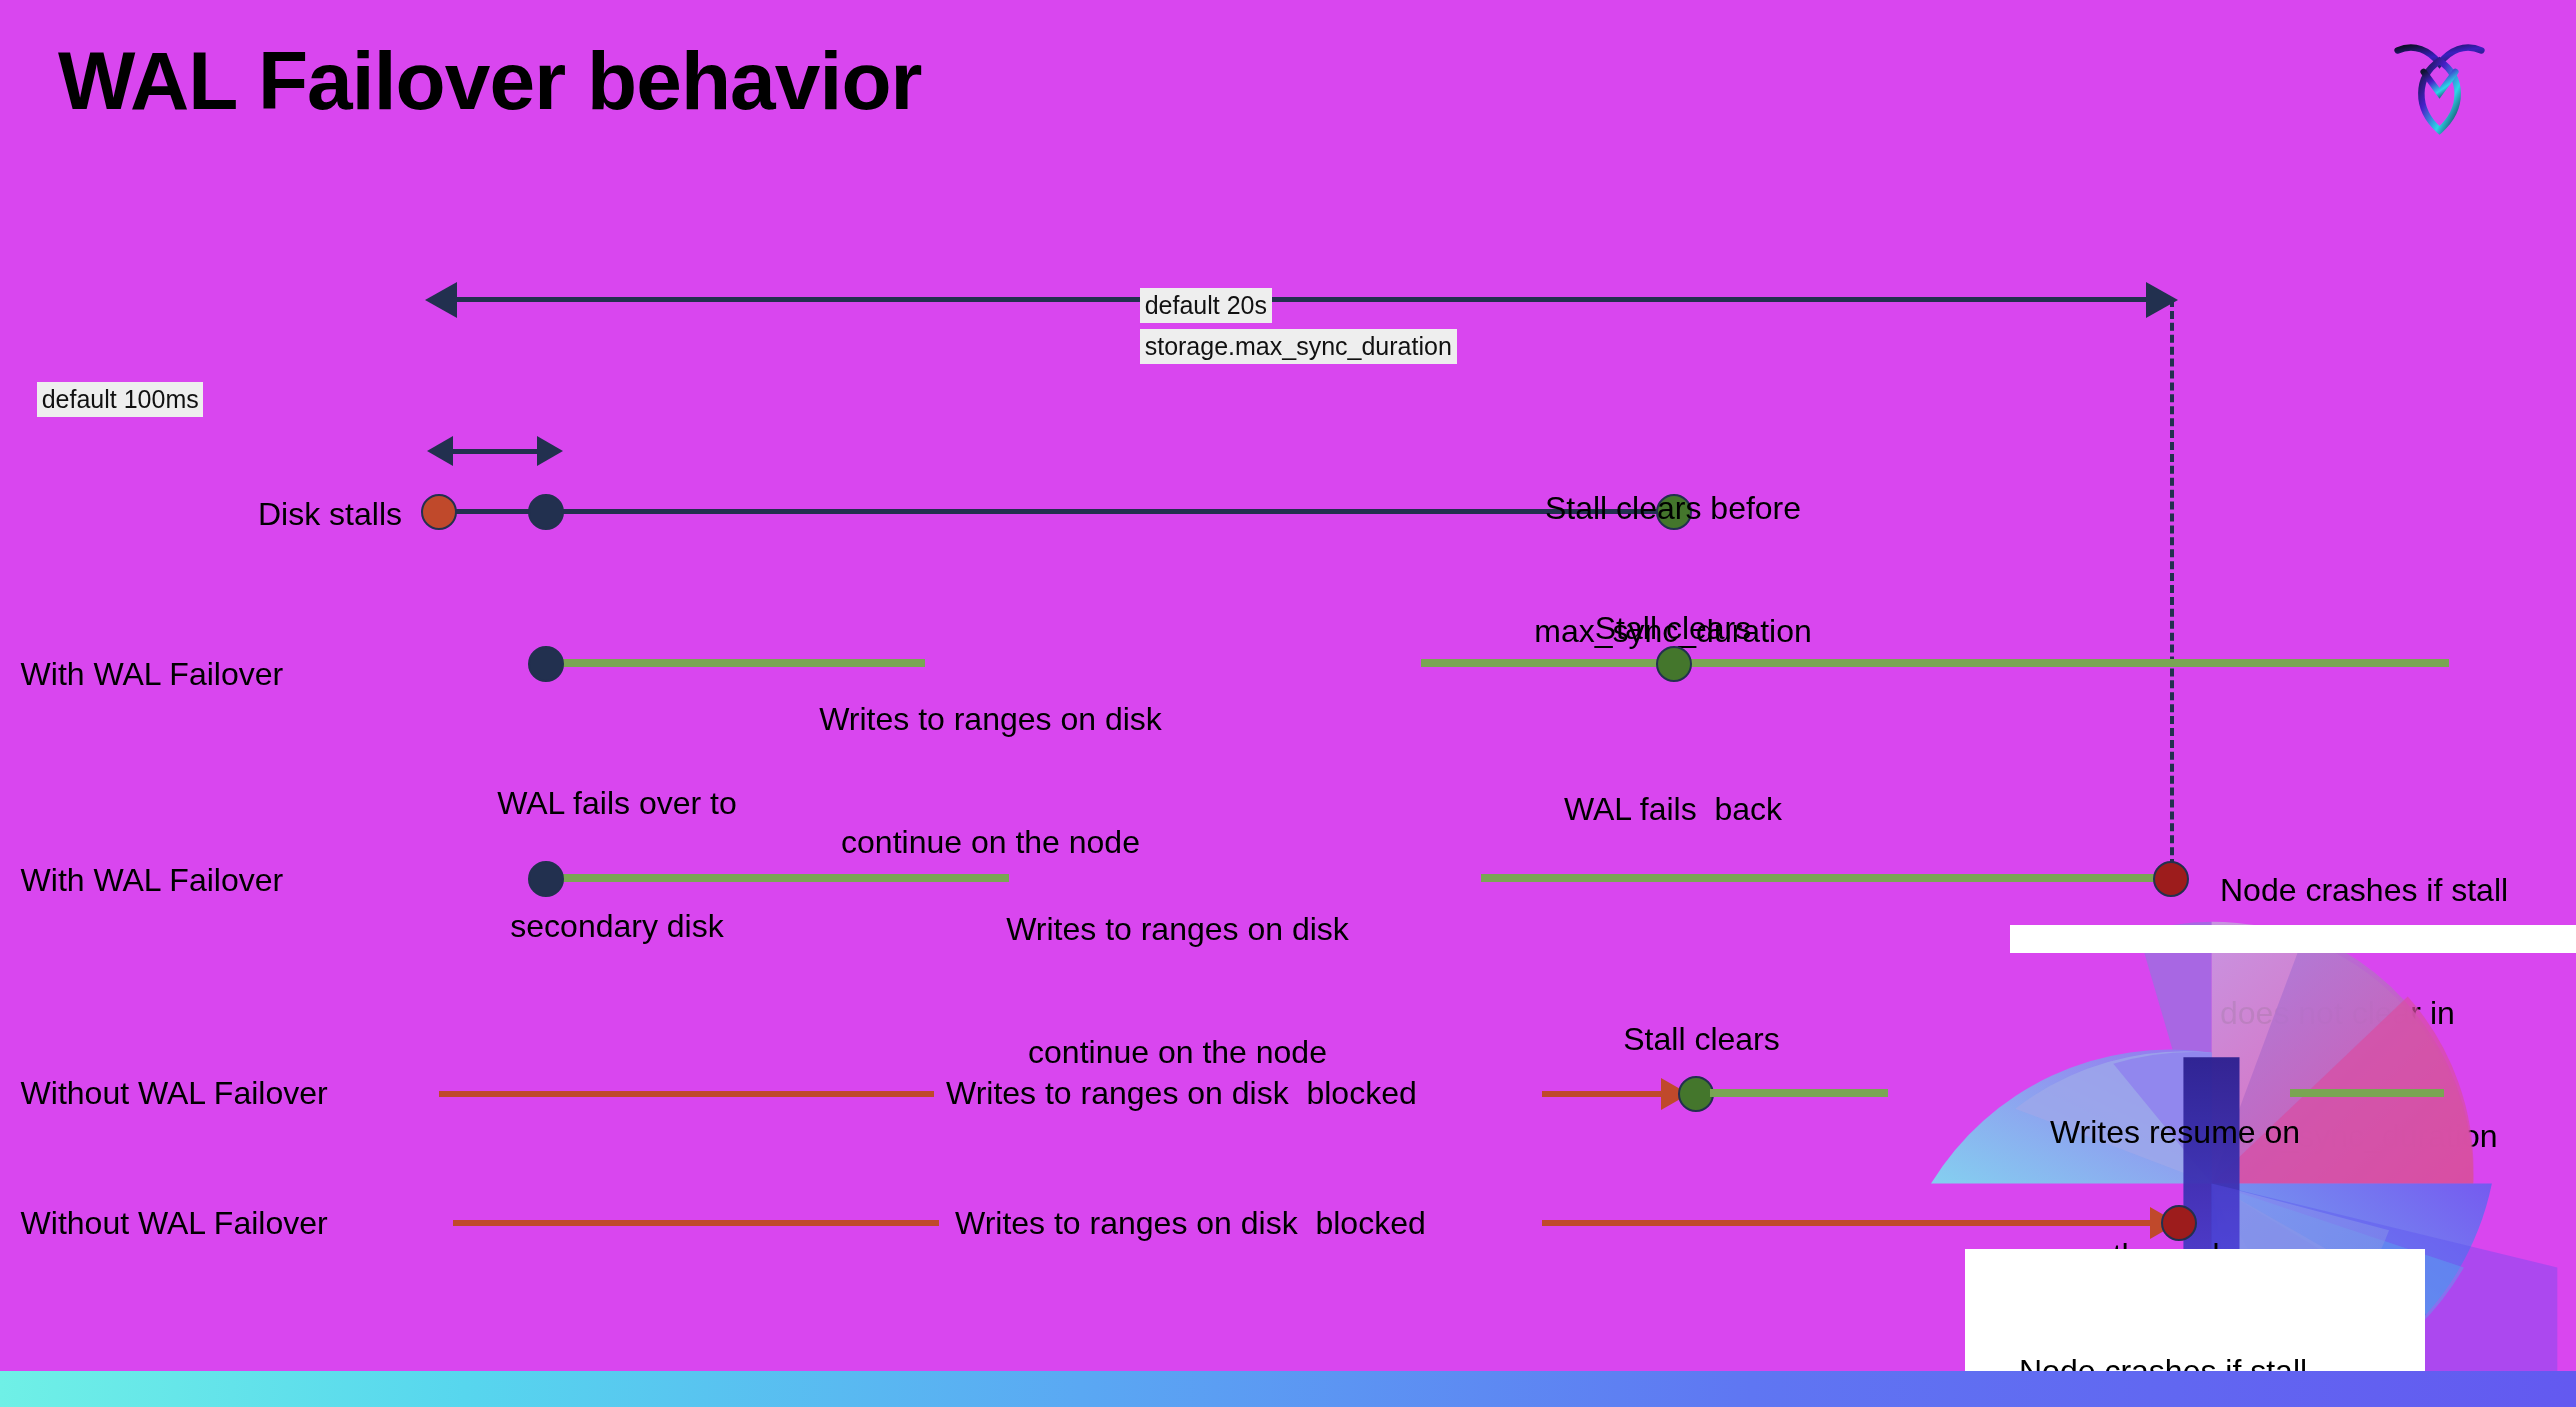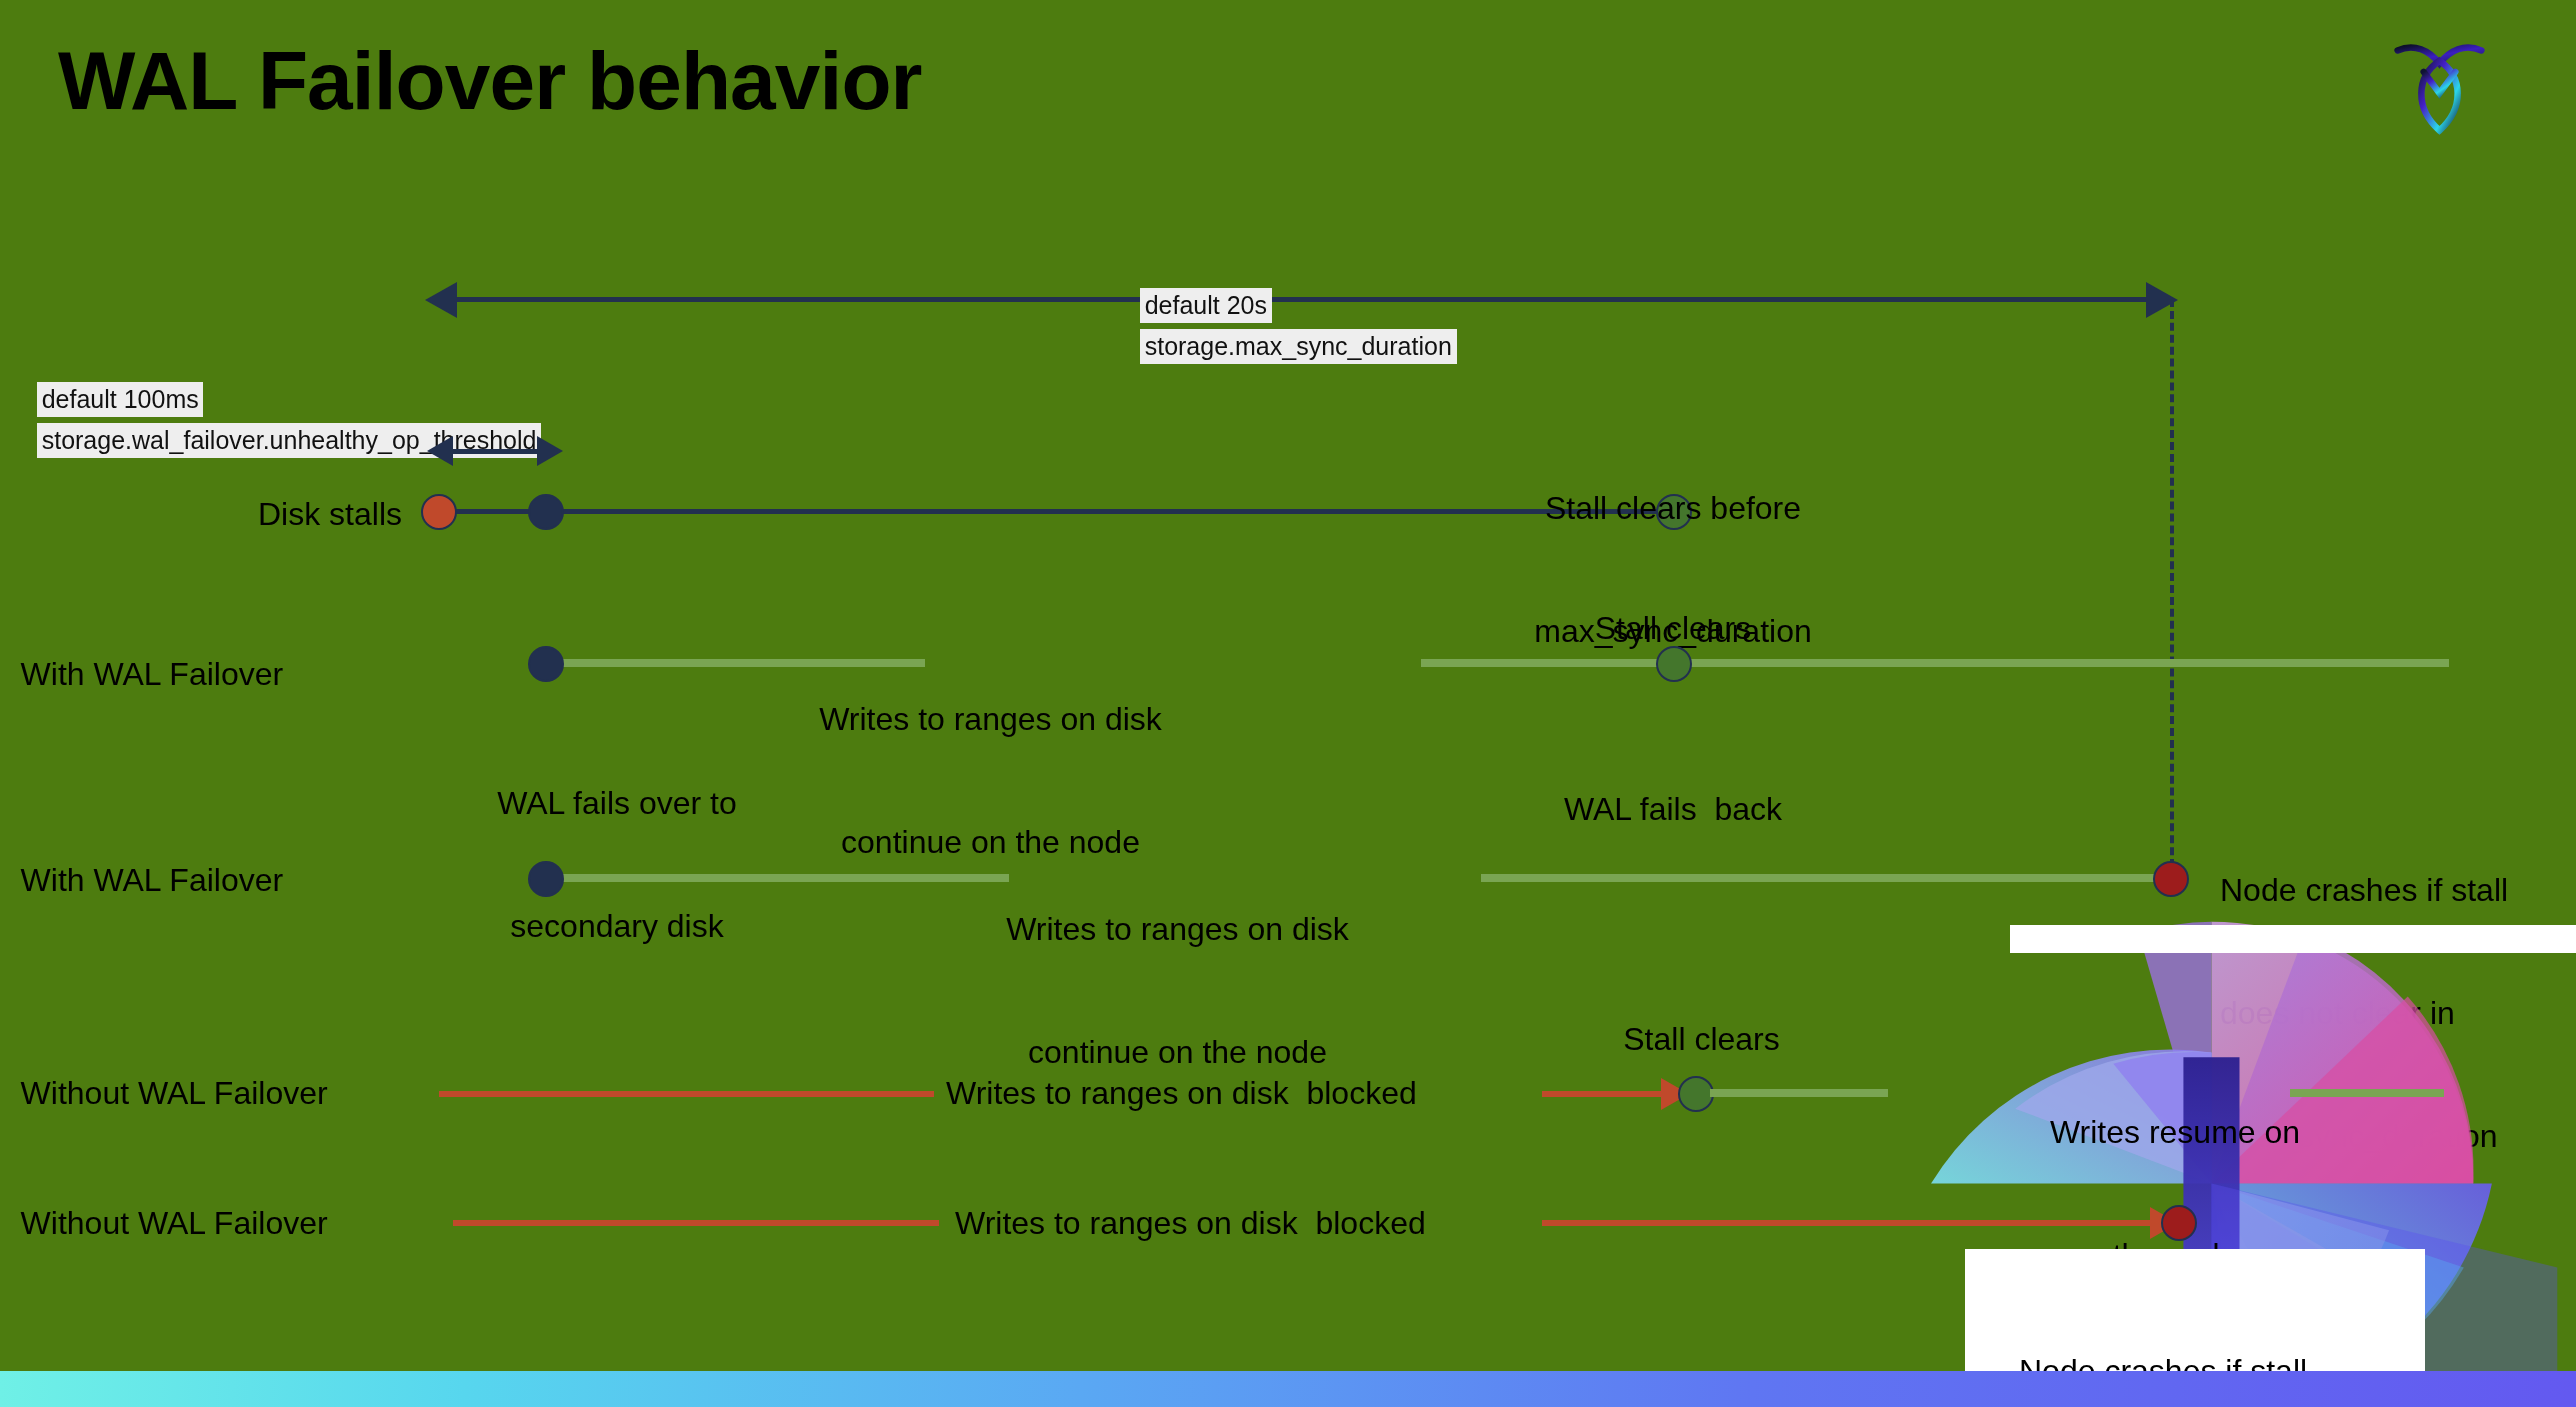--- a/index.html
+++ b/index.html
@@ -3,21 +3,21 @@
 <meta charset="utf-8">
 <style>
   html,body{margin:0;padding:0;}
   body{
     width:2576px;height:1408px;
     background:#ffffff;
     font-family:"Liberation Sans", sans-serif;
     overflow:hidden;
     position:relative;
   }
-  .slide{position:absolute;left:0;top:0;width:2576px;height:1408px;overflow:hidden;background:#4d7c0f;}
+  .slide{position:absolute;left:0;top:0;width:2576px;height:1408px;overflow:hidden;background:#d946ef;}
 
   
   .title{
     position:absolute;left:58px;top:36px;
     font-size:82px;font-weight:bold;color:#000000;
     letter-spacing:-0.9px;line-height:1.1;white-space:nowrap;
   }
 
   
   .logo{position:absolute;left:2388px;top:30px;width:103px;height:107px;}
@@ -125,21 +125,20 @@
   <div class="ahead left-navy" style="left:425px;top:282px;"></div>
   <div class="line" style="left:454px;top:297px;width:1692px;"></div>
   <div class="ahead right-navy" style="left:2146px;top:282px;"></div>
 
   <div class="dashed" style="left:2170px;top:299px;height:580px;"></div>
 
   <div class="codebox" style="left:1140px;top:257px;">default 20s</div>
   <div class="codebox" style="left:1140px;top:298px;">storage.max_sync_duration</div>
 
   <div class="codebox" style="left:37px;top:351px;">default 100ms</div>
-  <div class="codebox" style="left:37px;top:392px;">storage.wal_failover.unhealthy_op_threshold</div>
 
   <div class="ahead left-navy-sm" style="left:427px;top:436px;"></div>
   <div class="line" style="left:451px;top:449px;width:90px;"></div>
   <div class="ahead right-navy-sm" style="left:537px;top:436px;"></div>
 
   <div class="lbl right" style="left:131px;top:494px;width:271px;">Disk stalls</div>
 
   <div class="line" style="left:439px;top:509px;width:1243px;"></div>
   <div class="dot red" style="left:421px;top:494px;width:36px;height:36px;"></div>
   <div class="dot navy" style="left:528px;top:494px;width:36px;height:36px;"></div>

